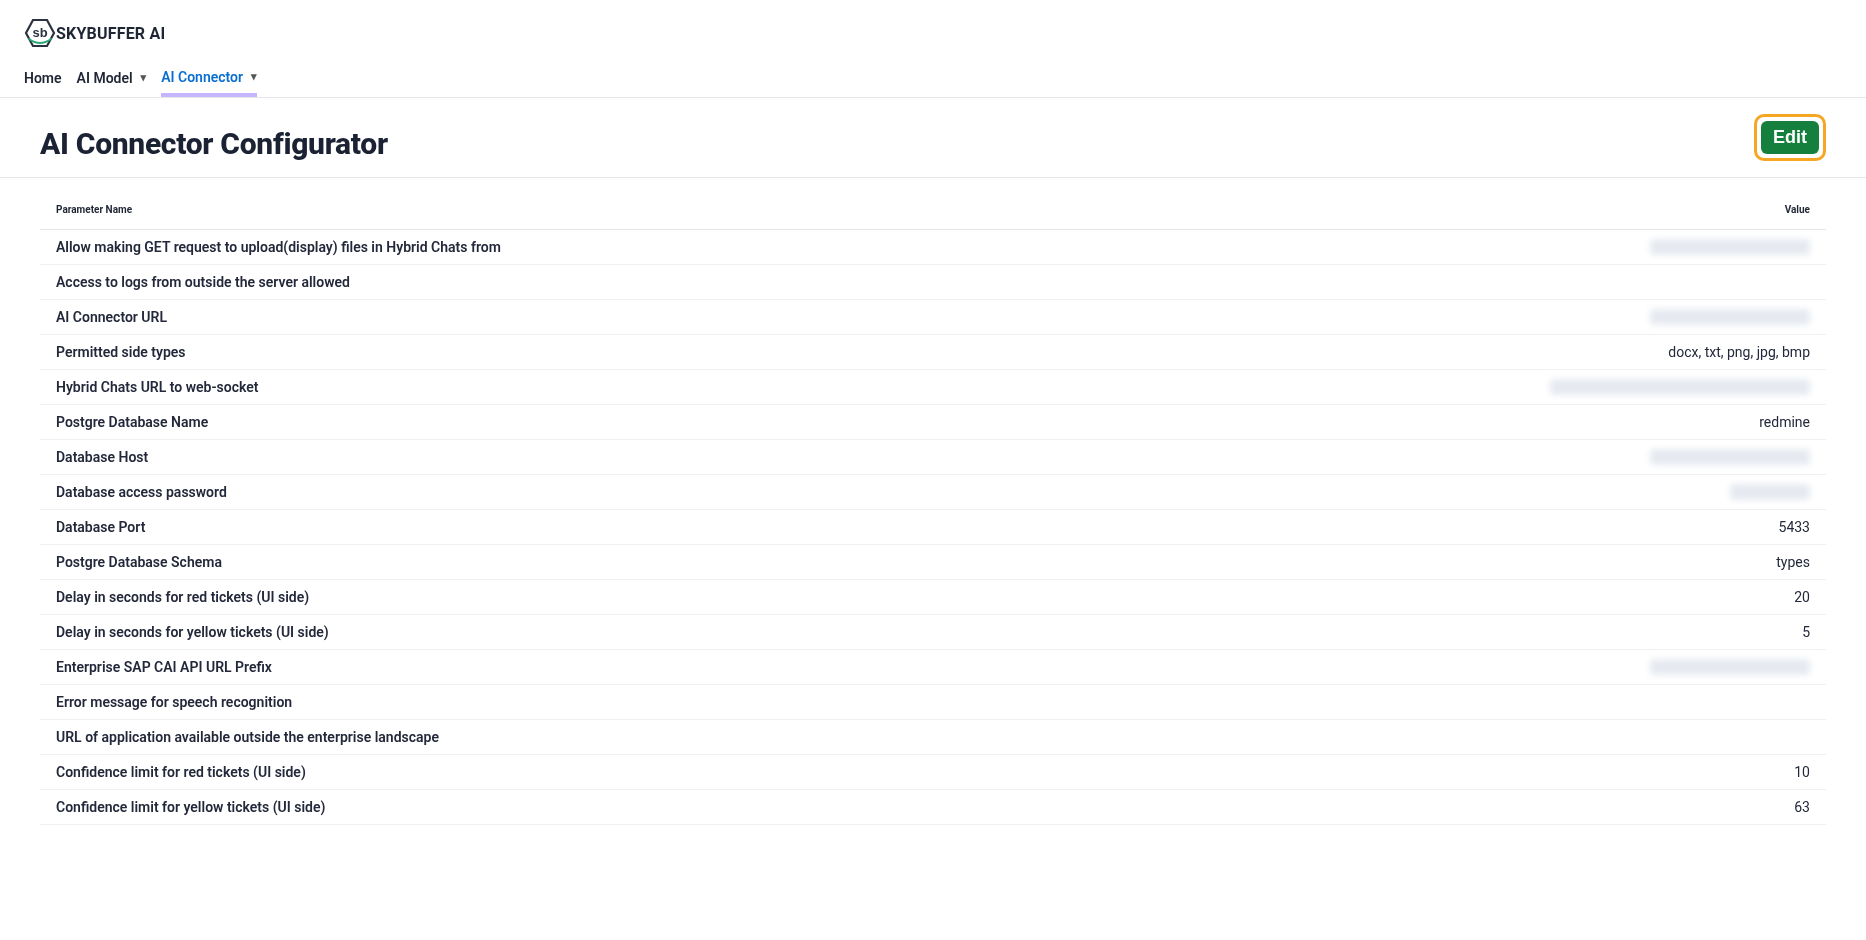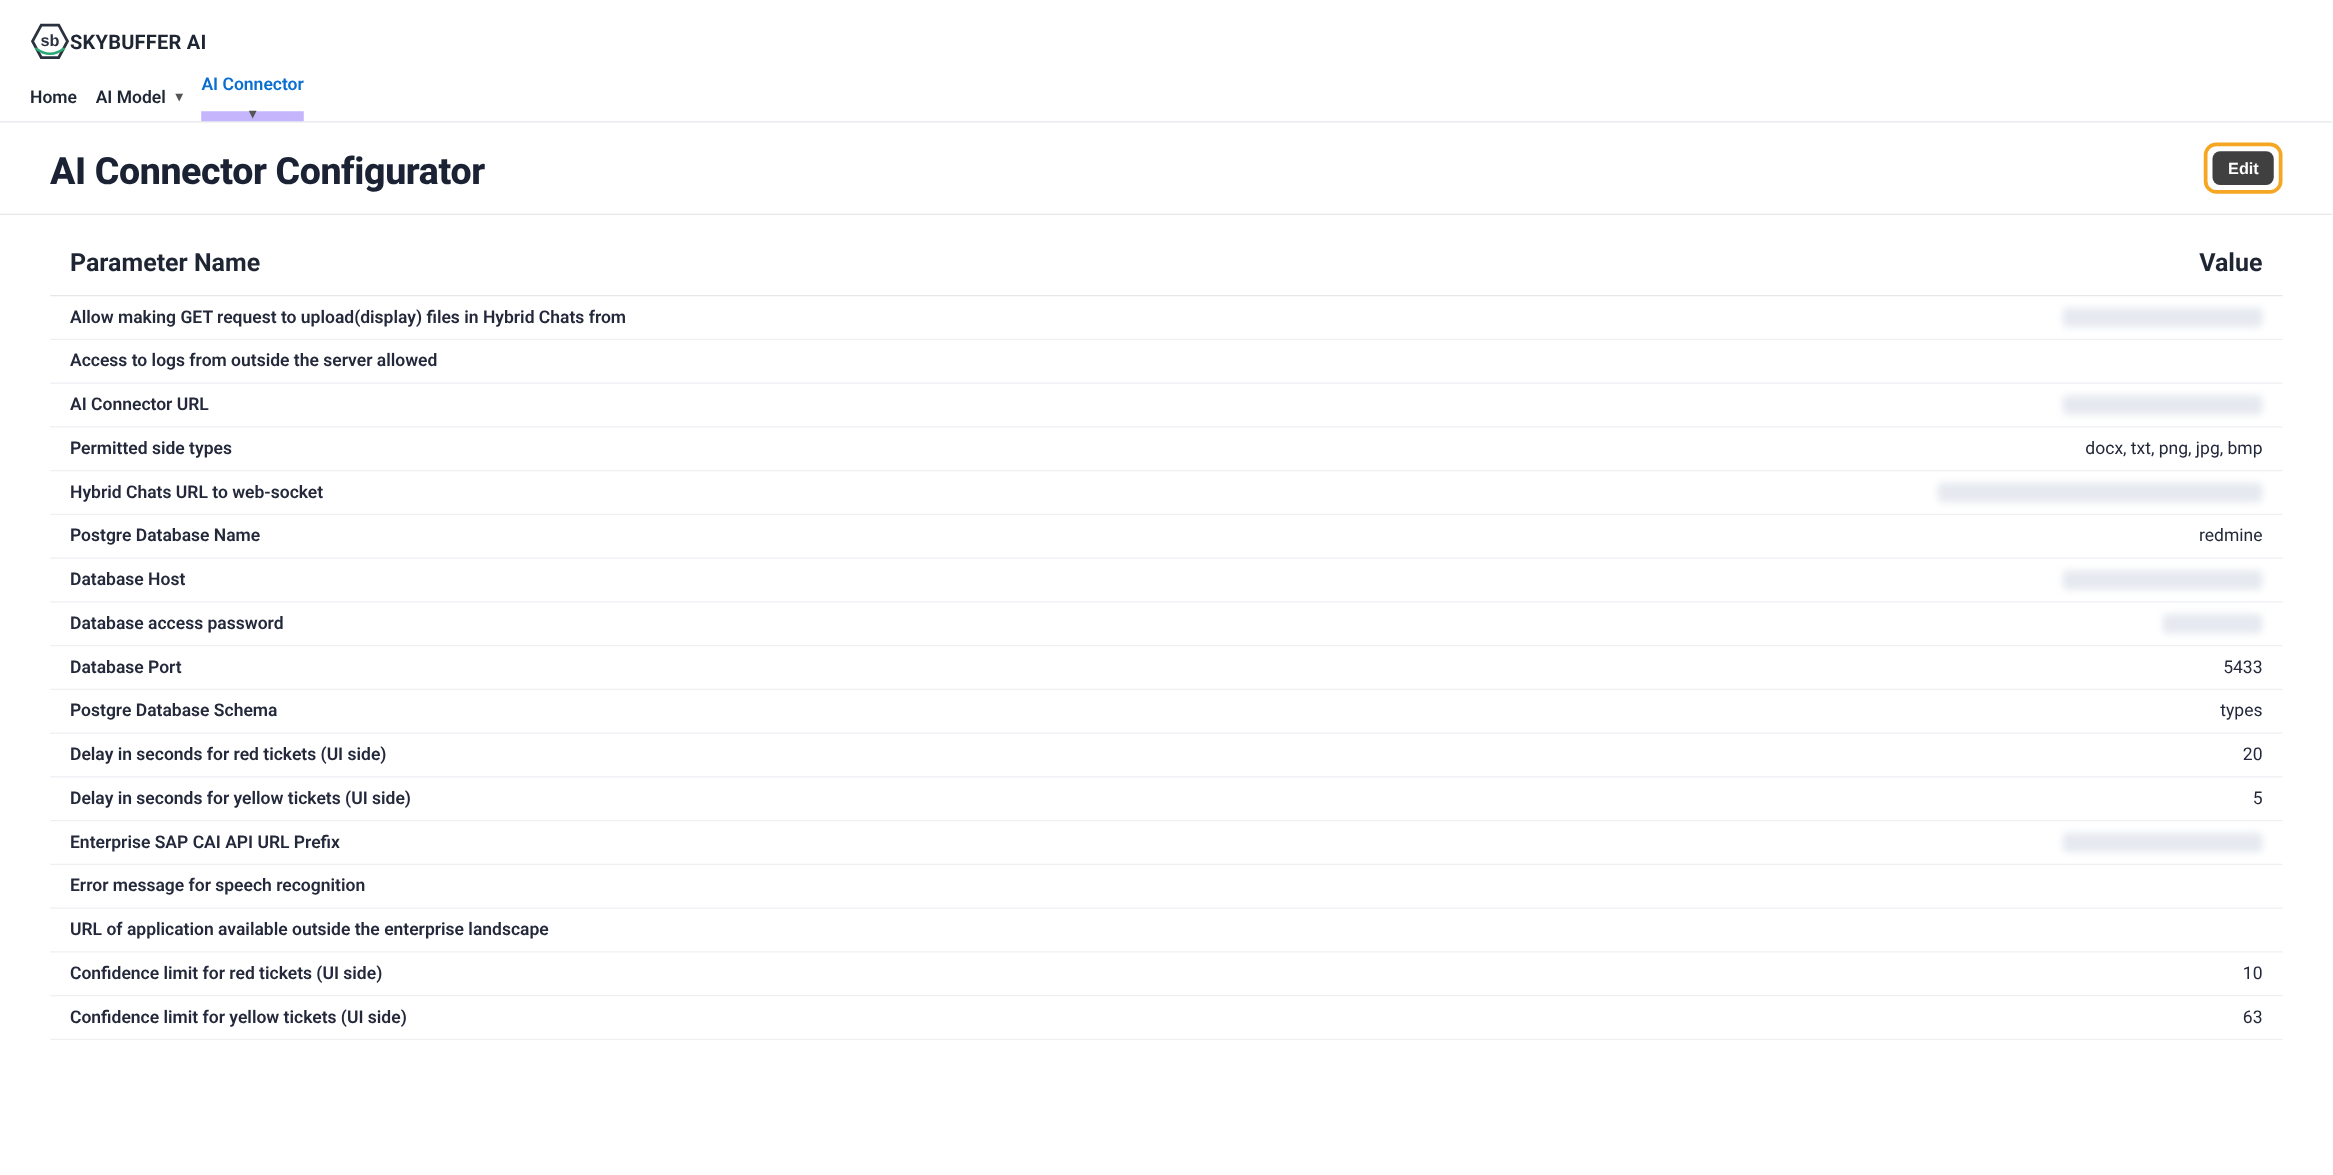--- a/index.html
+++ b/index.html
@@ -48,22 +48,21 @@
   font-weight: 600;
   font-size: 14px;
   height: 100%;
   cursor: pointer;
   color: #1e2533;
   border-bottom: 2px solid transparent;
   padding-top: 2px;
 }
 .nav-item.active {
   color: #0a6ed1;
-  border-bottom: 8px solid #c4b5fd;
-  flex-direction: column;
+  border-bottom: 4px solid #c4b5fd;
 }
 .chevron {
   font-size: 11px;
   color: #555;
 }
 .nav-item.active .chevron { color: #0a6ed1; }
 .title-bar {
   display: flex;
   justify-content: space-between;
   align-items: flex-end;
@@ -76,40 +75,40 @@
   color: #1a2233;
   letter-spacing: -0.3px;
 }
 .edit-wrap {
   border: 3px solid #f5a623;
   border-radius: 10px;
   padding: 4px;
   display: inline-flex;
 }
 .edit-btn {
-  background: #404040;
+  background: #15803d;
   color: #ffffff;
   border: none;
   border-radius: 6px;
   padding: 6px 12px;
-  font-size: 13px;
+  font-size: 18px;
   font-weight: 600;
   cursor: pointer;
 }
 .content {
   padding: 12px 40px 24px 40px;
 }
 .table {
   width: 100%;
   border-collapse: collapse;
 }
 .table thead th {
   text-align: left;
   font-weight: 700;
-  font-size: 20px;
+  font-size: 10px;
   color: #1e2533;
   padding: 14px 16px;
   border-bottom: 1px solid #e5e7eb;
 }
 .table thead th.value-col {
   text-align: right;
 }
 .table tbody td {
   padding: 9px 16px;
   border-bottom: 1px solid #eef0f3;

